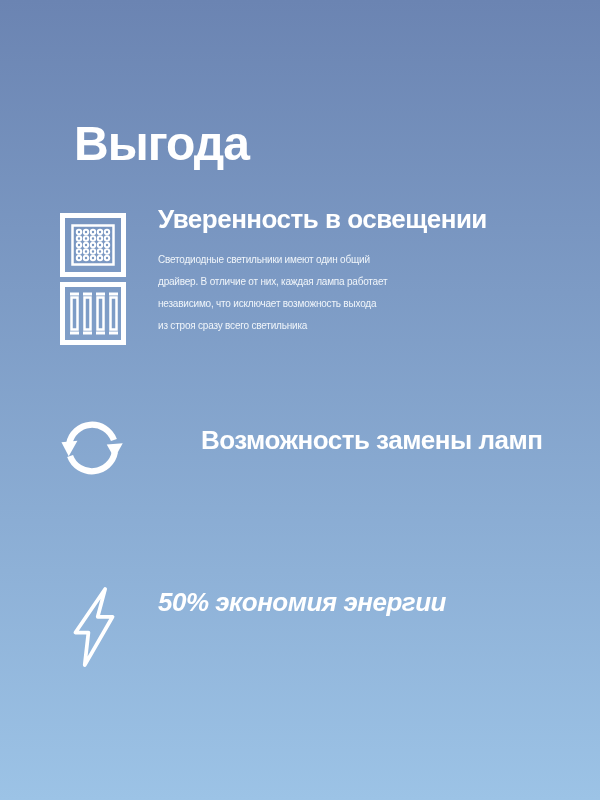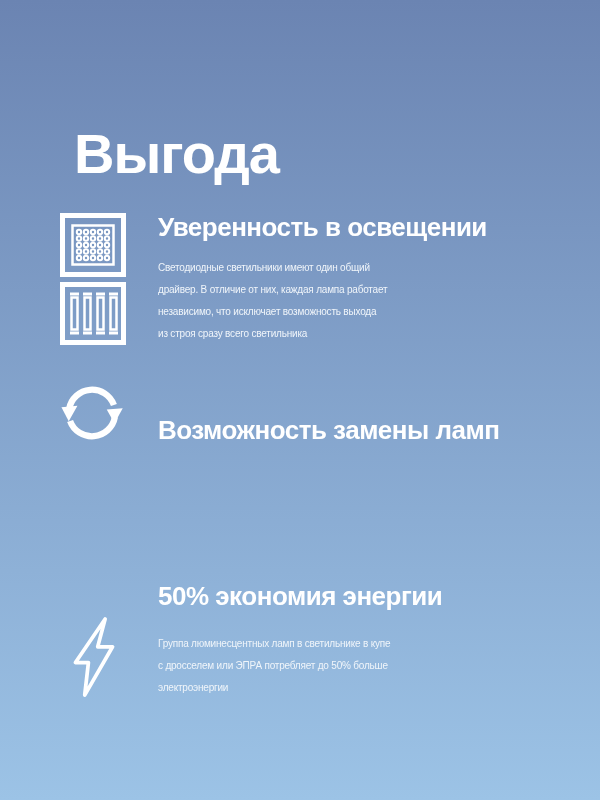--- a/index.html
+++ b/index.html
@@ -4,39 +4,39 @@
 <style>
   html,body{margin:0;padding:0;}
   body{
     width:600px;height:800px;overflow:hidden;
     font-family:"Liberation Sans", sans-serif;
     background:linear-gradient(180deg, var(--bg-top,#6B84B2) 0%, var(--bg-bottom,#9CC3E6) 100%);
     position:relative;
   }
   .page-title{
     position:absolute;left:74px;top:88px;
-    font-size:56px;font-weight:bold;line-height:1;
+    font-size:48px;font-weight:bold;line-height:1;
     letter-spacing:-1px;
     color:var(--heading,#FFFFFF);
   }
   .section{
     position:absolute;left:60px;width:510px;
-    display:flex;align-items:flex-end;
+    display:flex;align-items:flex-start;
   }
   .section-1{top:204px;}
-  .section-2{top:381px;}
+  .section-2{top:416px;gap:43px;}
   .section-3{top:580px;}
   .icon-col{
     width:66px;flex:0 0 66px;margin-right:32px;
   }
   .section-1 .icon-col{margin-top:9px;}
   .section-3 .icon-col{margin-top:5px;padding-left:8px;box-sizing:border-box;}
   .text-col{flex:1 1 auto;min-width:0;}
   .section-2 .text-col{margin-top:9px;}
-  .section-3 .text-col{margin-top:1px;}
+  .section-3 .text-col{margin-top:7px;font-style:italic;}
   .section-heading{
     font-size:26px;font-weight:bold;line-height:30px;
     letter-spacing:-0.5px;
     color:var(--heading,#FFFFFF);
   }
   .section-body{
     margin-top:15px;
     font-size:10px;line-height:22px;letter-spacing:-0.2px;
     color:var(--body,#F0F5FA);
     white-space:pre-line;
@@ -118,17 +118,14 @@
 </div>
 
 <div class="section section-3">
   <div class="icon-col">
     <svg width="52" height="84" viewBox="0 0 56 88" fill="none" xmlns="http://www.w3.org/2000/svg">
       <polygon points="40,3 8,50 22,50 18,85 48,33 32,33" stroke="#FFFFFF" stroke-width="4" fill="none" stroke-linejoin="round"></polygon>
     </svg>
   </div>
   <div class="text-col">
     <div class="section-heading">50% экономия энергии</div>
-    <div class="section-body">Группа люминесцентных ламп в светильнике в купе
-с дросселем или ЭПРА потребляет до 50% больше
-электроэнергии</div>
   </div>
 </div>
 
 </body></html>

